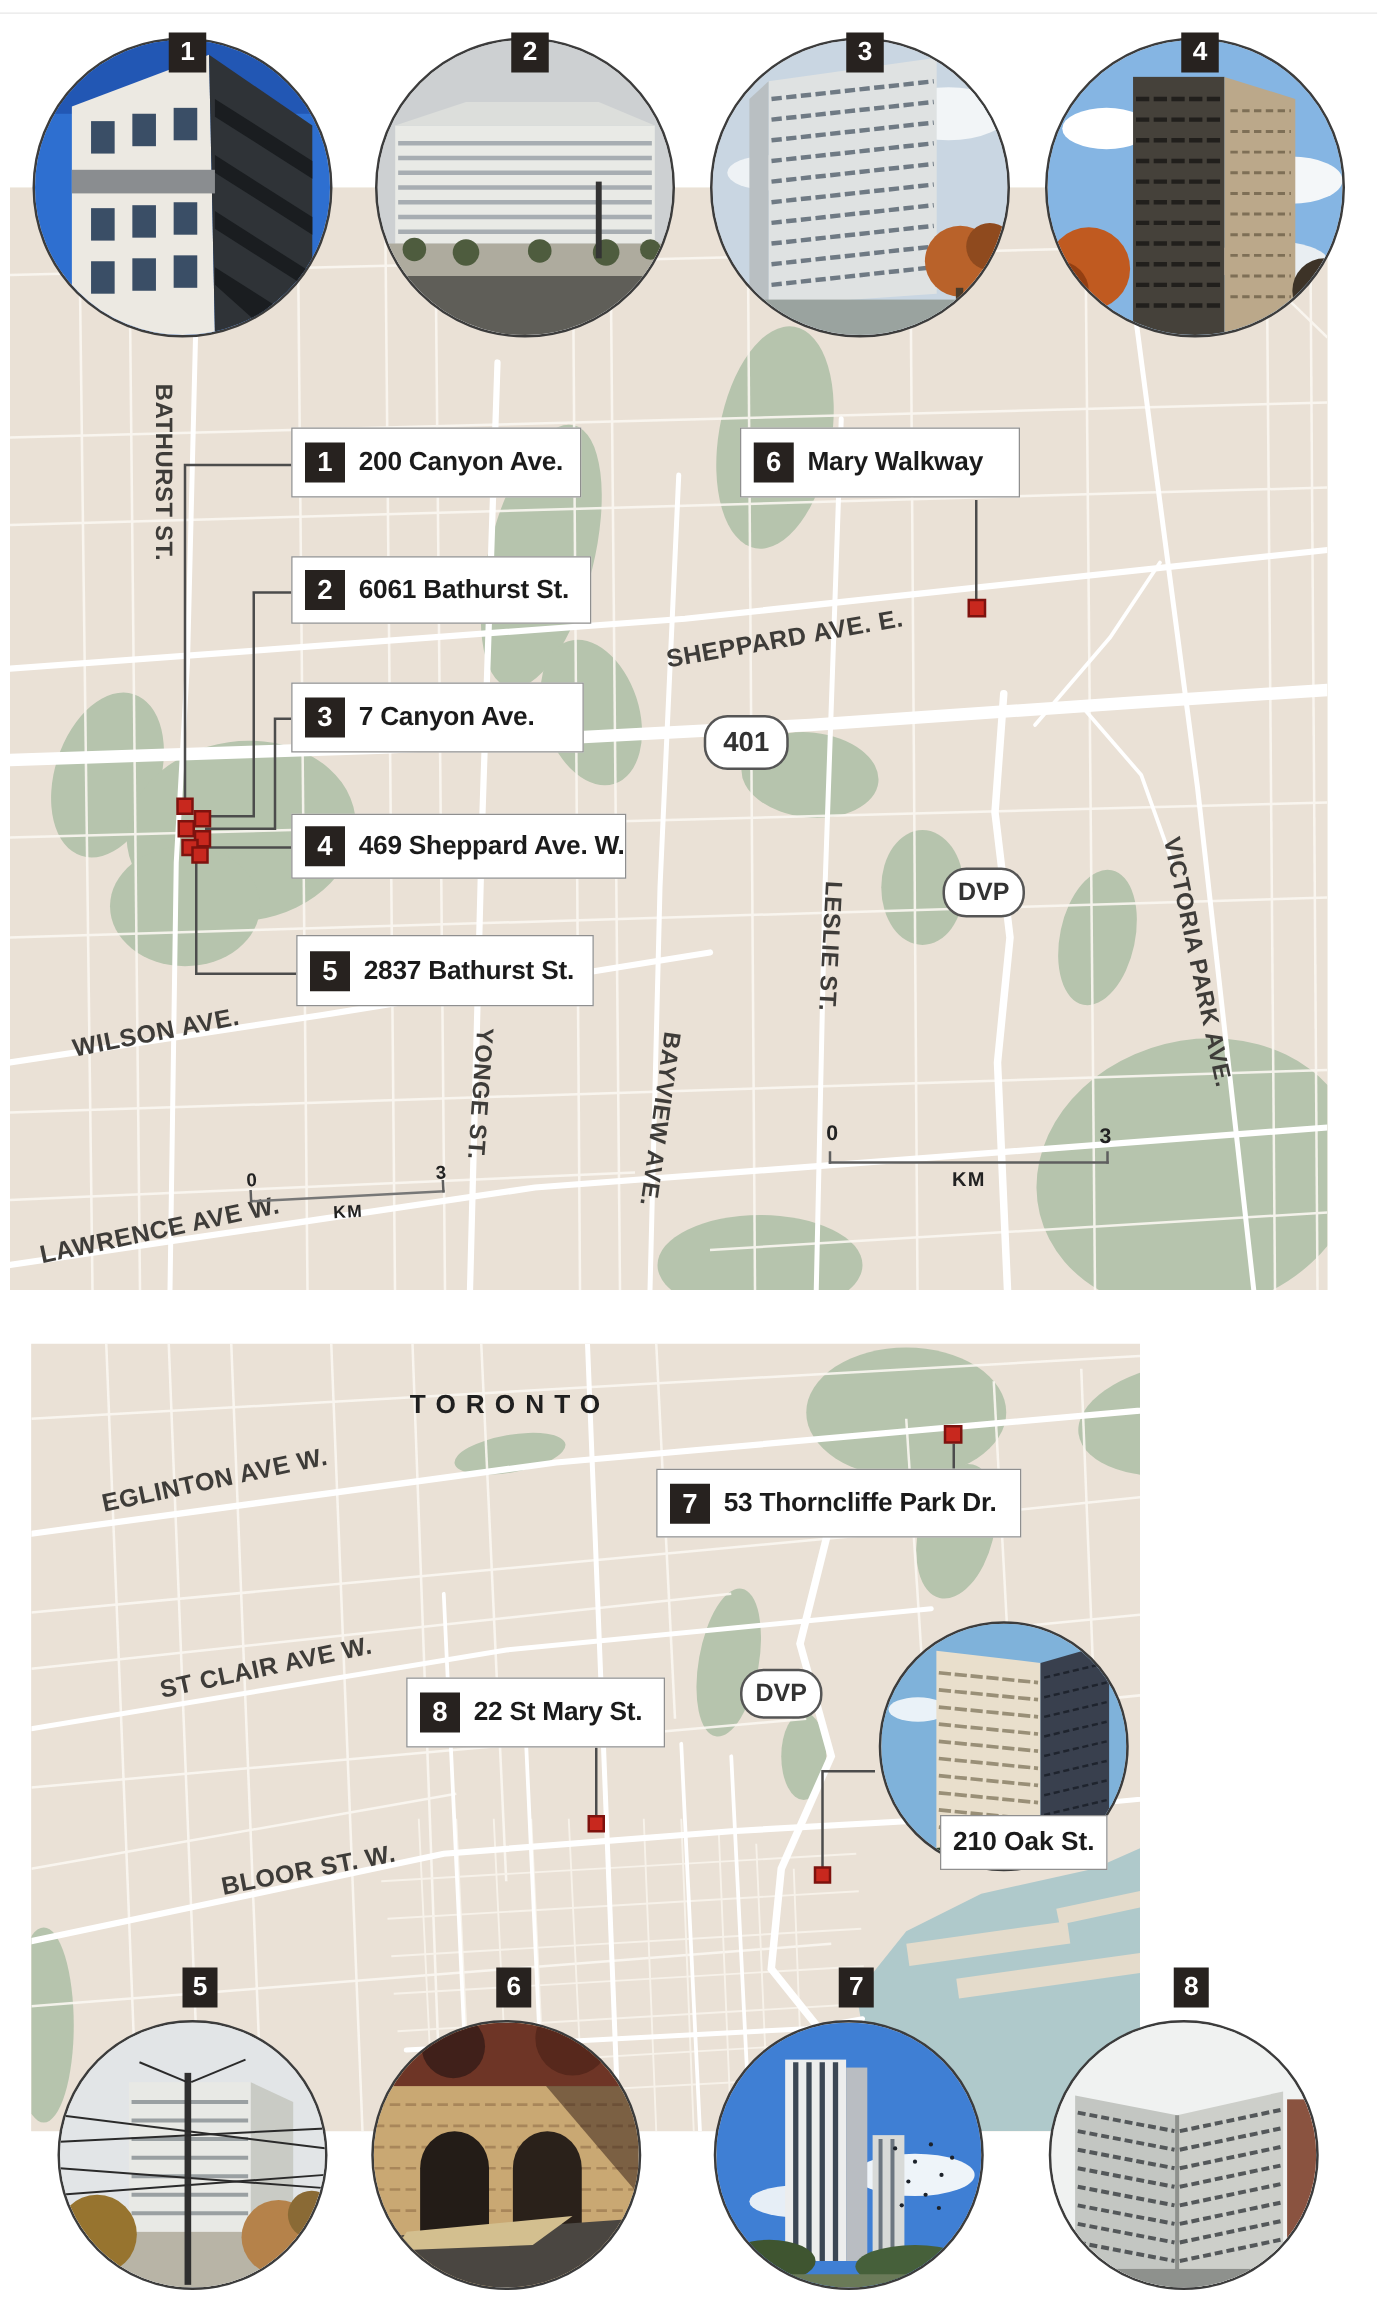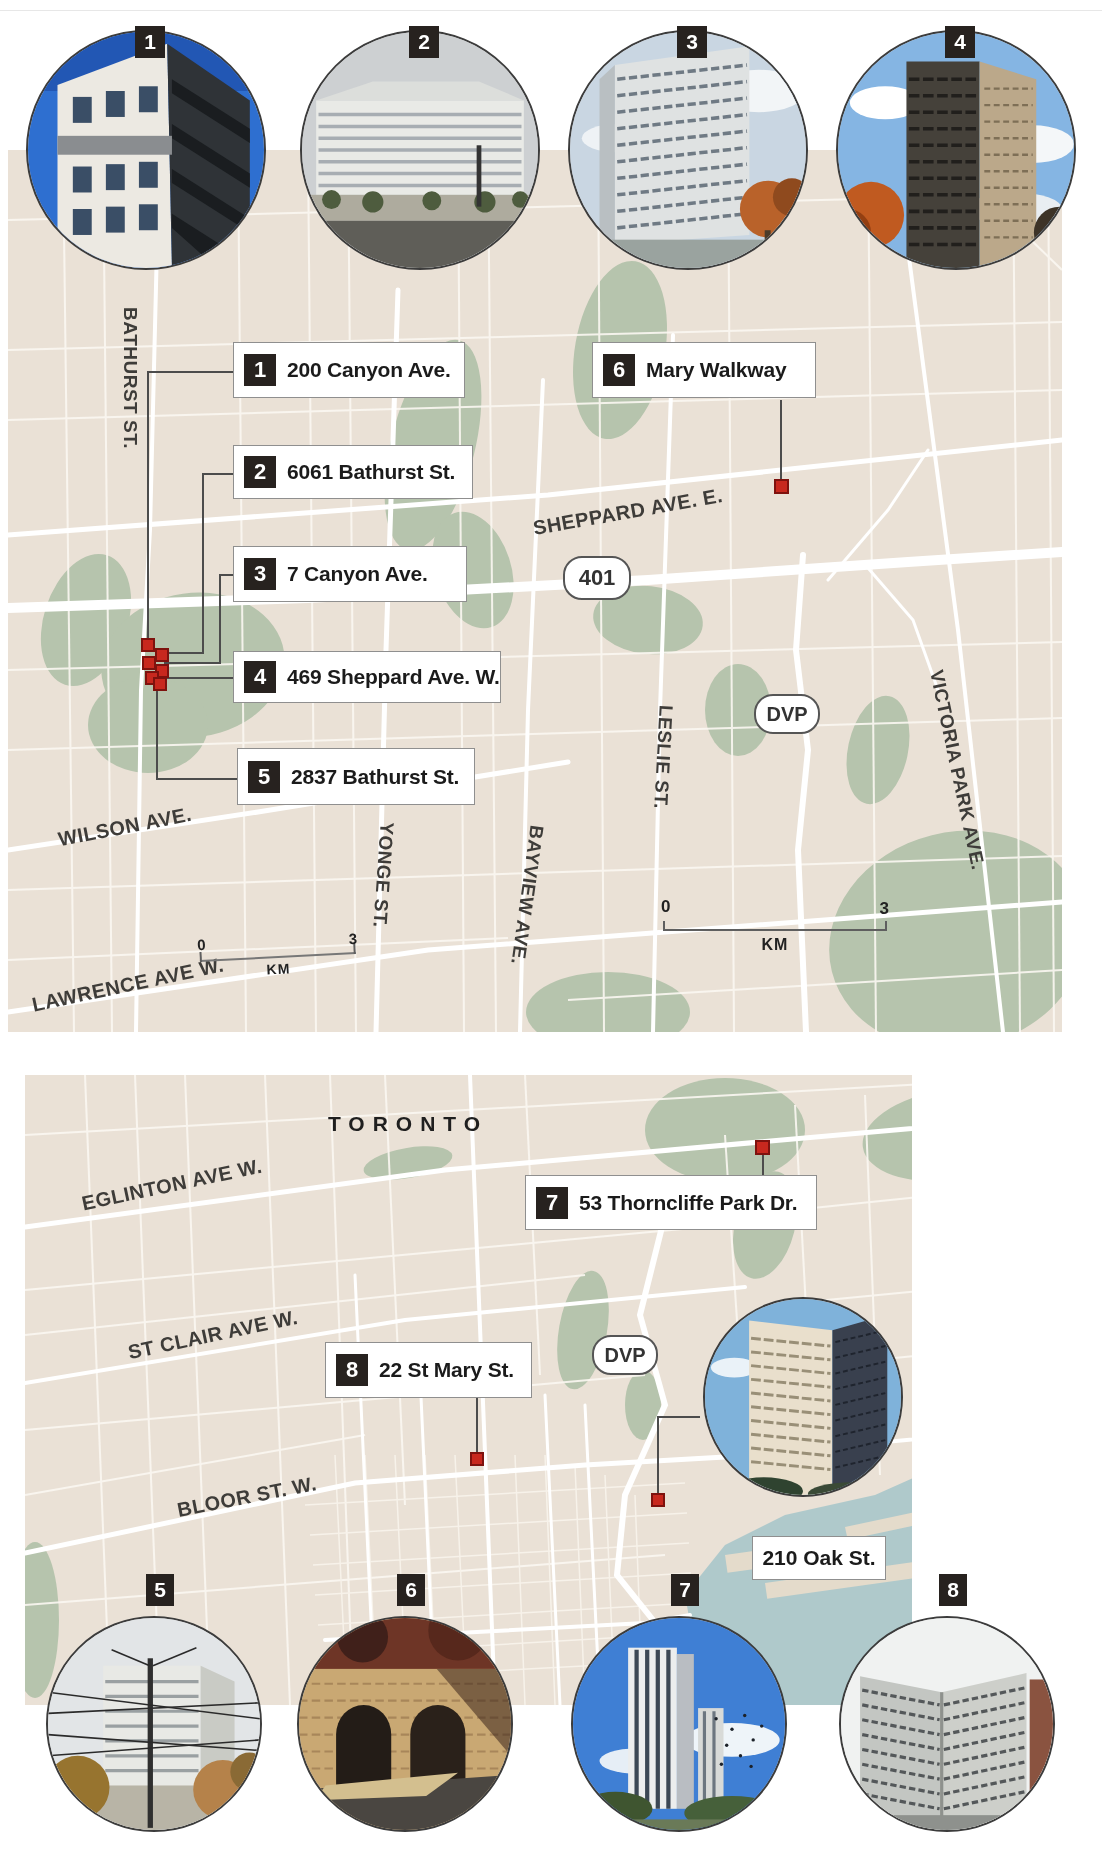--- a/index.html
+++ b/index.html
@@ -17,21 +17,21 @@
   .street{position:absolute;font-weight:bold;color:#3e3c39;font-size:20px;letter-spacing:.5px;
           white-space:nowrap;transform:translate(-50%,-50%);}
   .street.v{font-size:19px;}
   .city{position:absolute;font-weight:bold;color:#1f1f1f;font-size:21px;letter-spacing:8px;
         white-space:nowrap;transform:translate(-50%,-50%);}
 
   
   .shield{position:absolute;background:#fff;border:2px solid #555;border-radius:19px;
           color:#333;font-weight:bold;display:flex;align-items:center;justify-content:center;
           transform:translate(-50%,-50%);}
-  .shield.h401{width:64px;height:40px;font-size:22px;}
+  .shield.h401{width:64px;height:40px;font-size:22px;margin-top:16px;}
   .shield.dvp{width:62px;height:36px;font-size:20px;}
 
   
   .callout{position:absolute;background:#fff;border:1px solid #8f8f8f;display:flex;
            align-items:center;gap:11px;padding:0 10px;box-sizing:border-box;z-index:30;}
   .callout .num{background:#27221f;color:#fff;font-weight:bold;font-size:22px;width:32px;height:32px;
                 display:flex;align-items:center;justify-content:center;flex:0 0 32px;}
   .callout .lbl{font-weight:bold;font-size:21px;color:#1b1b1b;letter-spacing:-.2px;white-space:nowrap;}
   .plain-label{position:absolute;background:#fff;border:1px solid #8f8f8f;display:flex;align-items:center;
            justify-content:center;font-weight:bold;font-size:21px;color:#1b1b1b;z-index:32;}
@@ -298,21 +298,21 @@
   </div>
 
   <div class="callout" style="left:525px;top:1175px;width:292px;height:55px;">
     <span class="num">7</span>
     <span class="lbl">53 Thorncliffe Park Dr.</span>
   </div>
   <div class="callout" style="left:325px;top:1342px;width:207px;height:56px;">
     <span class="num">8</span>
     <span class="lbl">22 St Mary St.</span>
   </div>
-  <div class="plain-label" style="left:752px;top:1536px;width:132px;height:42px;">
+  <div class="plain-label" style="left:752px;top:1452px;width:132px;height:42px;">
     <span>210 Oak St.</span>
   </div>
 
   <div class="photo" style="left:26px;top:30px;width:240px;height:240px;">
     <svg viewBox="0 0 200 200">
       <rect width="200" height="200" fill="#2e6fd0"></rect>
       <rect y="0" width="200" height="50" fill="#2257b4"></rect>
       <polygon points="25,45 118,10 122,200 25,200" fill="#ece9e2"></polygon>
       <polygon points="118,10 188,58 188,200 122,200" fill="#2f3337"></polygon>
       <g fill="#1a1d20">

